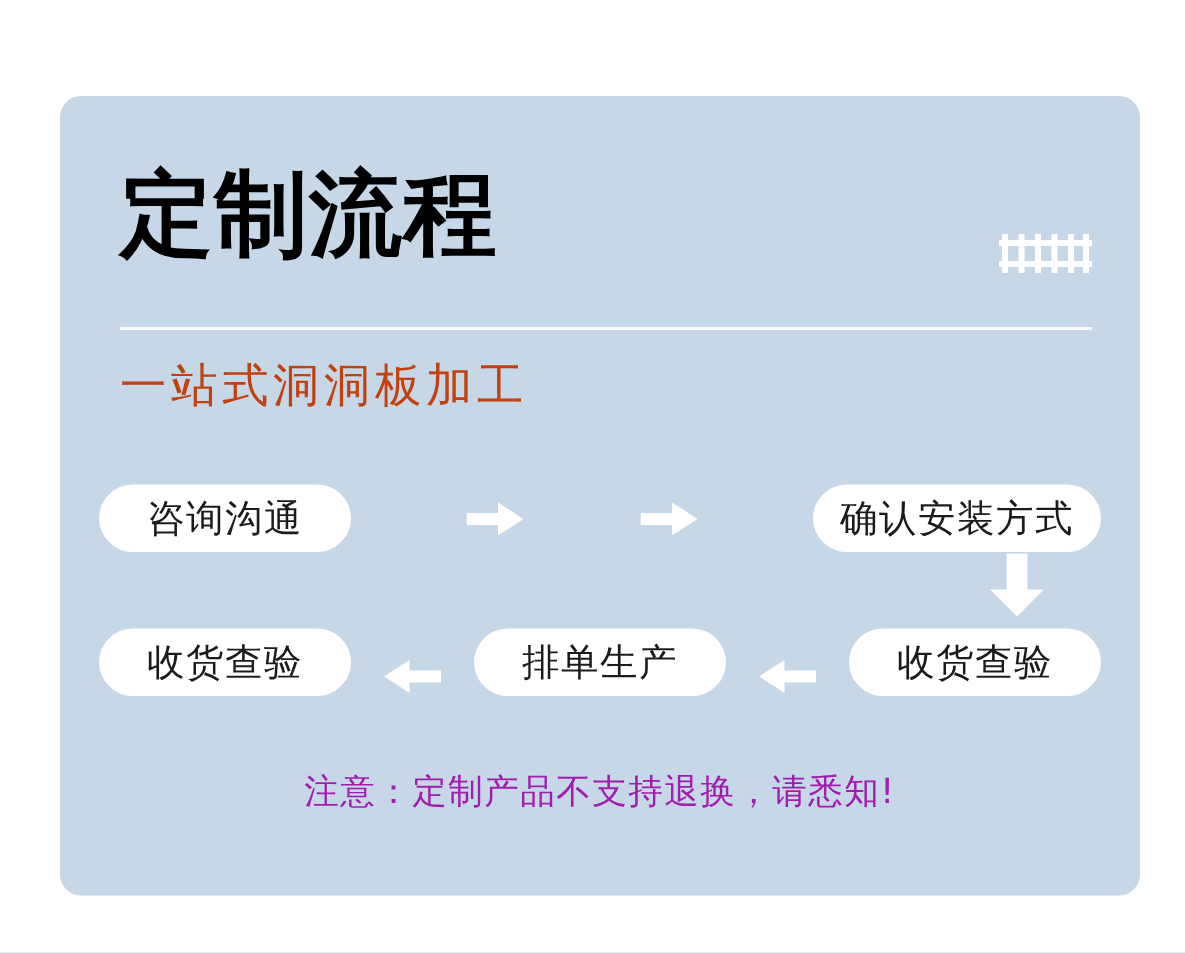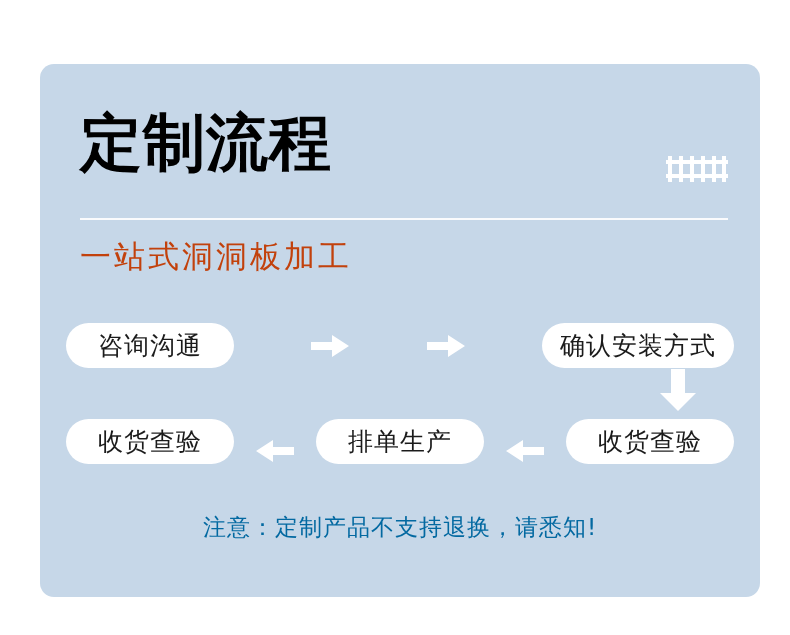--- a/index.html
+++ b/index.html
@@ -123,21 +123,21 @@
   }
 
   
   #note {
     position: absolute;
     left: 0;
     right: 0;
     top: 448px;
     text-align: center;
     font-size: 23px;
-    color: #0369a1;
+    color: #a21caf;
     letter-spacing: 1px;
     font-family: "DejaVu Sans", "Liberation Sans", sans-serif;
   }
 </style>
 </head>
 <body>
 
 <div id="card">
 
   <div id="header">

